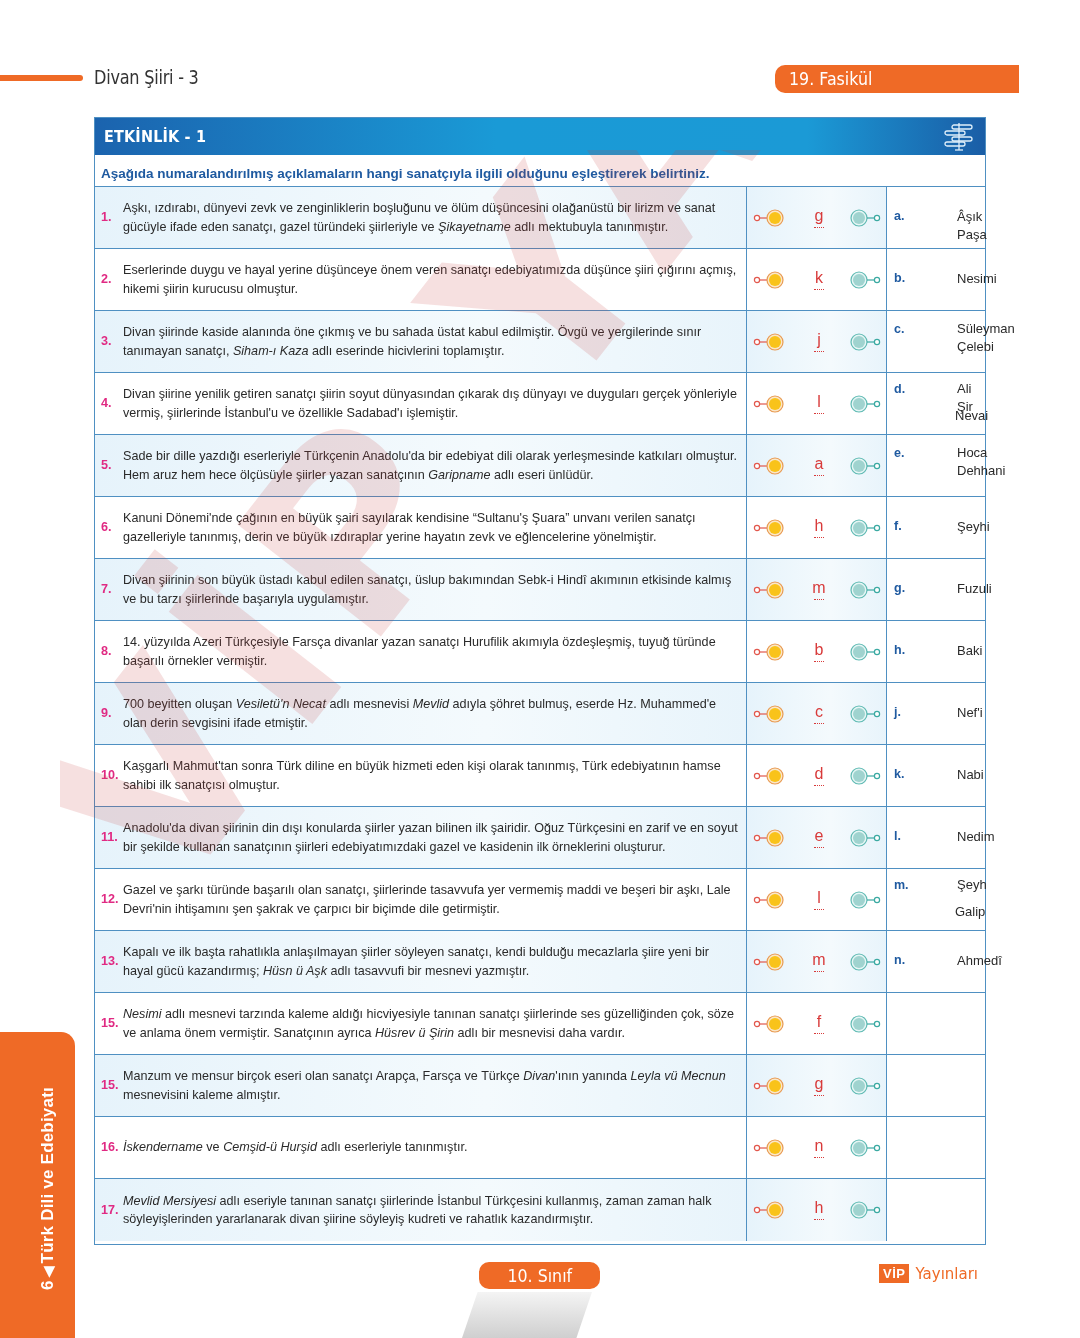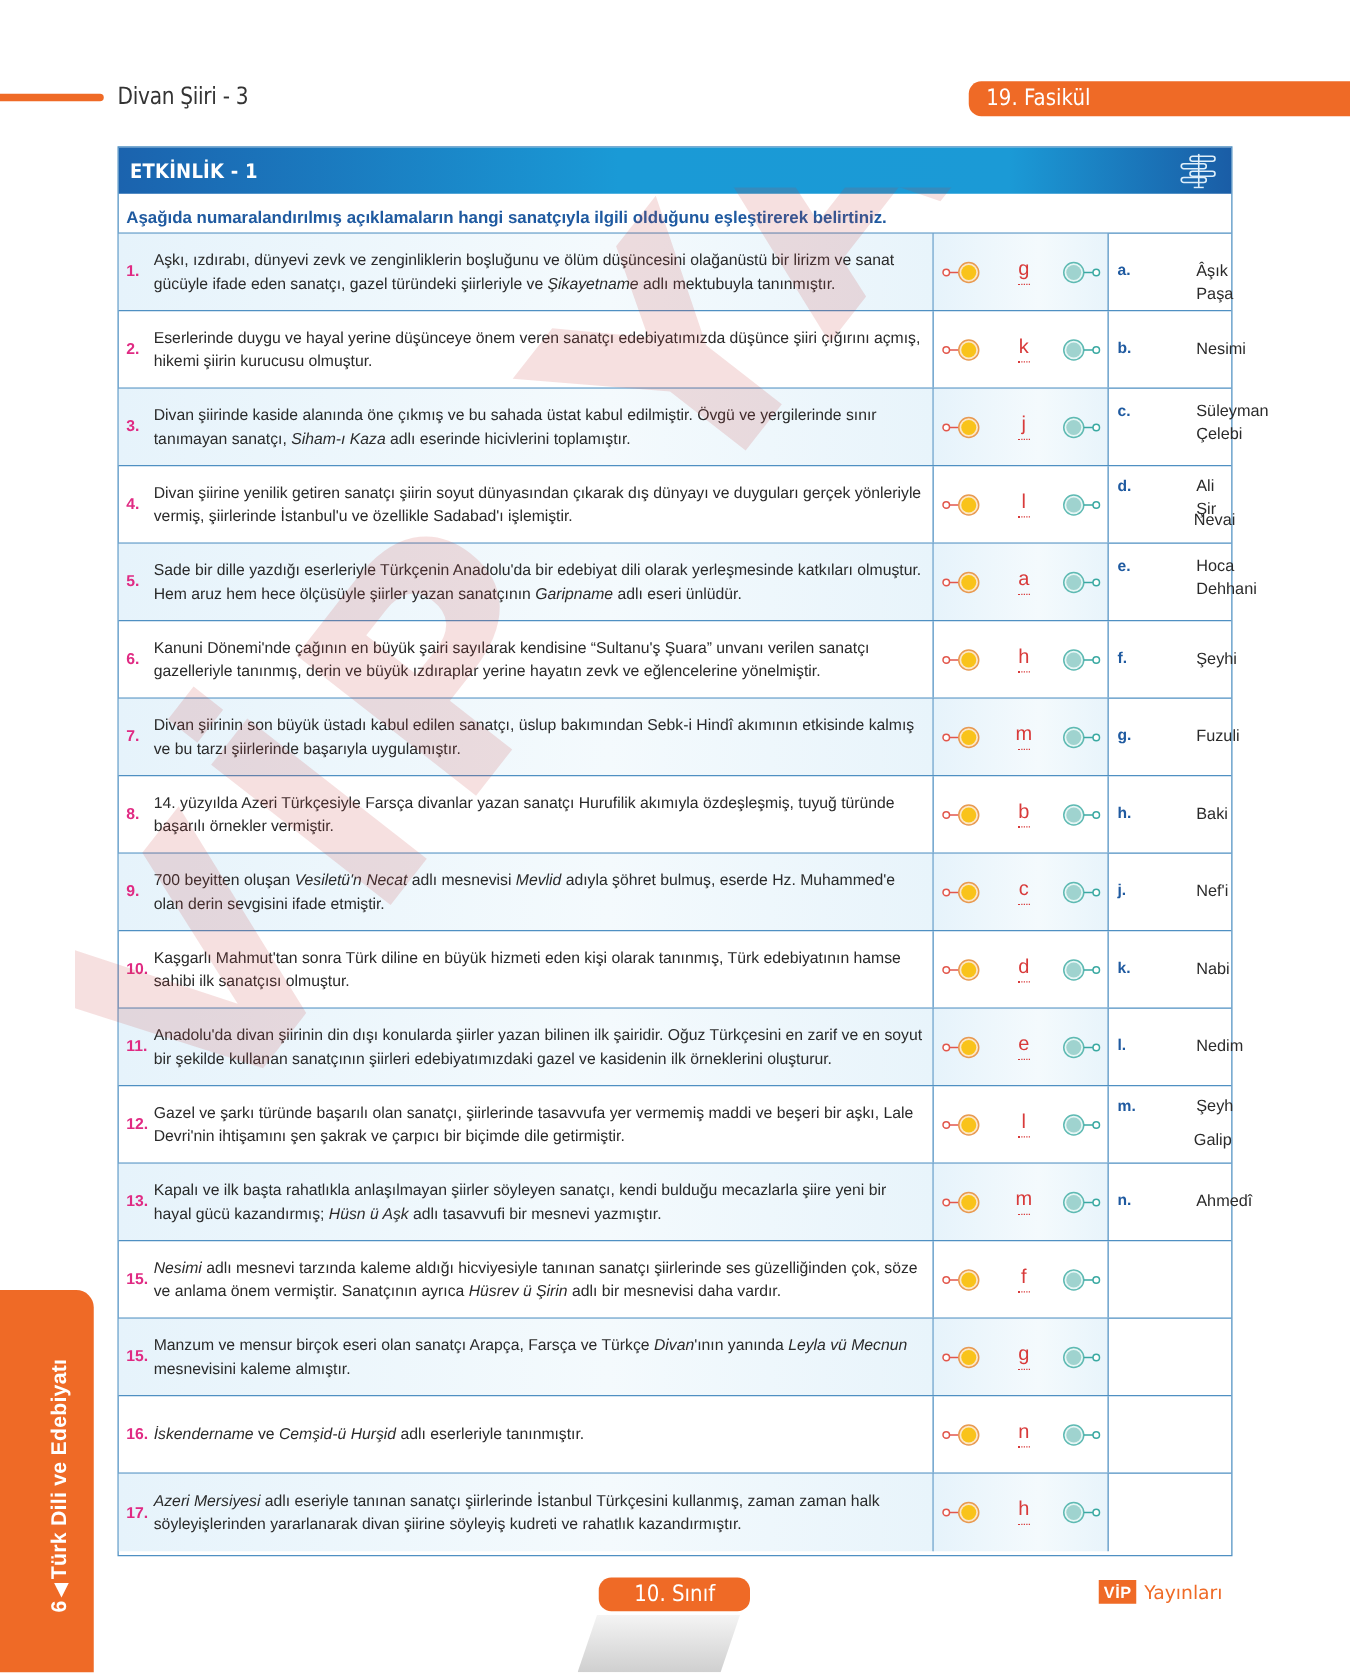--- a/index.html
+++ b/index.html
@@ -10,21 +10,21 @@
   .top-bar-left {
     position:absolute; left:0; top:75px; width:83px; height:6px;
     background:#ef6a26; border-radius:0 4px 4px 0;
   }
   .chapter-title {
     position:absolute; left:94px; top:66px; font-size:19px; color:#333;
     font-family:"DejaVu Sans", sans-serif; font-weight:normal; letter-spacing:-0.3px;
     transform:scaleX(0.85); transform-origin:left center;
   }
   .fascicle-tab {
-    position:absolute; left:775px; top:65px; width:305px; height:28px;
+    position:absolute; left:775px; top:65px; width:244px; height:28px;
     background:#ef6a26; border-radius:10px 0 0 10px;
     color:#fff; font-family:"DejaVu Sans", sans-serif; font-size:18px;
     line-height:28px; padding-left:14px; box-sizing:border-box;
   }
   .fascicle-tab span { display:inline-block; transform:scaleX(0.88); transform-origin:left center; }
 
   .card {
     position:absolute; left:94px; top:117px; width:892px; height:1128px;
     border:1px solid #4f90c2; box-sizing:border-box; background:#fff;
   }
@@ -534,21 +534,21 @@
               <circle cx="12" cy="10" r="6" fill="#9fd3cf"></circle>
               <line x1="20" y1="10" x2="27.4" y2="10" stroke="#3aa9a2" stroke-width="1.2"></line>
               <circle cx="30" cy="10" r="2.6" fill="#fff" stroke="#3aa9a2" stroke-width="1.2"></circle>
             </svg></span>
         </div>
         <div class="opt-cell"></div>
       </div>
       <div class="row odd">
         <div class="q-cell">
           <span class="q-num">17.</span>
-          <span class="q-text"><i>Azeri Mersiyesi</i> adlı eseriyle tanınan sanatçı şiirlerinde İstanbul Türkçesini kullanmış, zaman zaman halk söyleyişlerinden yararlanarak divan şiirine söyleyiş kudreti ve rahatlık kazandırmıştır.</span>
+          <span class="q-text"><i>Mevlid Mersiyesi</i> adlı eseriyle tanınan sanatçı şiirlerinde İstanbul Türkçesini kullanmış, zaman zaman halk söyleyişlerinden yararlanarak divan şiirine söyleyiş kudreti ve rahatlık kazandırmıştır.</span>
         </div>
         <div class="match-cell">
           <span class="left-connector"><svg viewBox="0 0 34 20" width="34" height="20">
               <circle cx="4" cy="10" r="2.6" fill="#fff" stroke="#e2574c" stroke-width="1.2"></circle>
               <line x1="6.6" y1="10" x2="14" y2="10" stroke="#e2574c" stroke-width="1.2"></line>
               <circle cx="22" cy="10" r="8" fill="#fbe7c8" stroke="#e89a52" stroke-width="1.2"></circle>
               <circle cx="22" cy="10" r="6" fill="#f9c31a"></circle>
             </svg></span>
           <span class="answer">h</span>
           <span class="right-connector"><svg viewBox="0 0 34 20" width="34" height="20">

